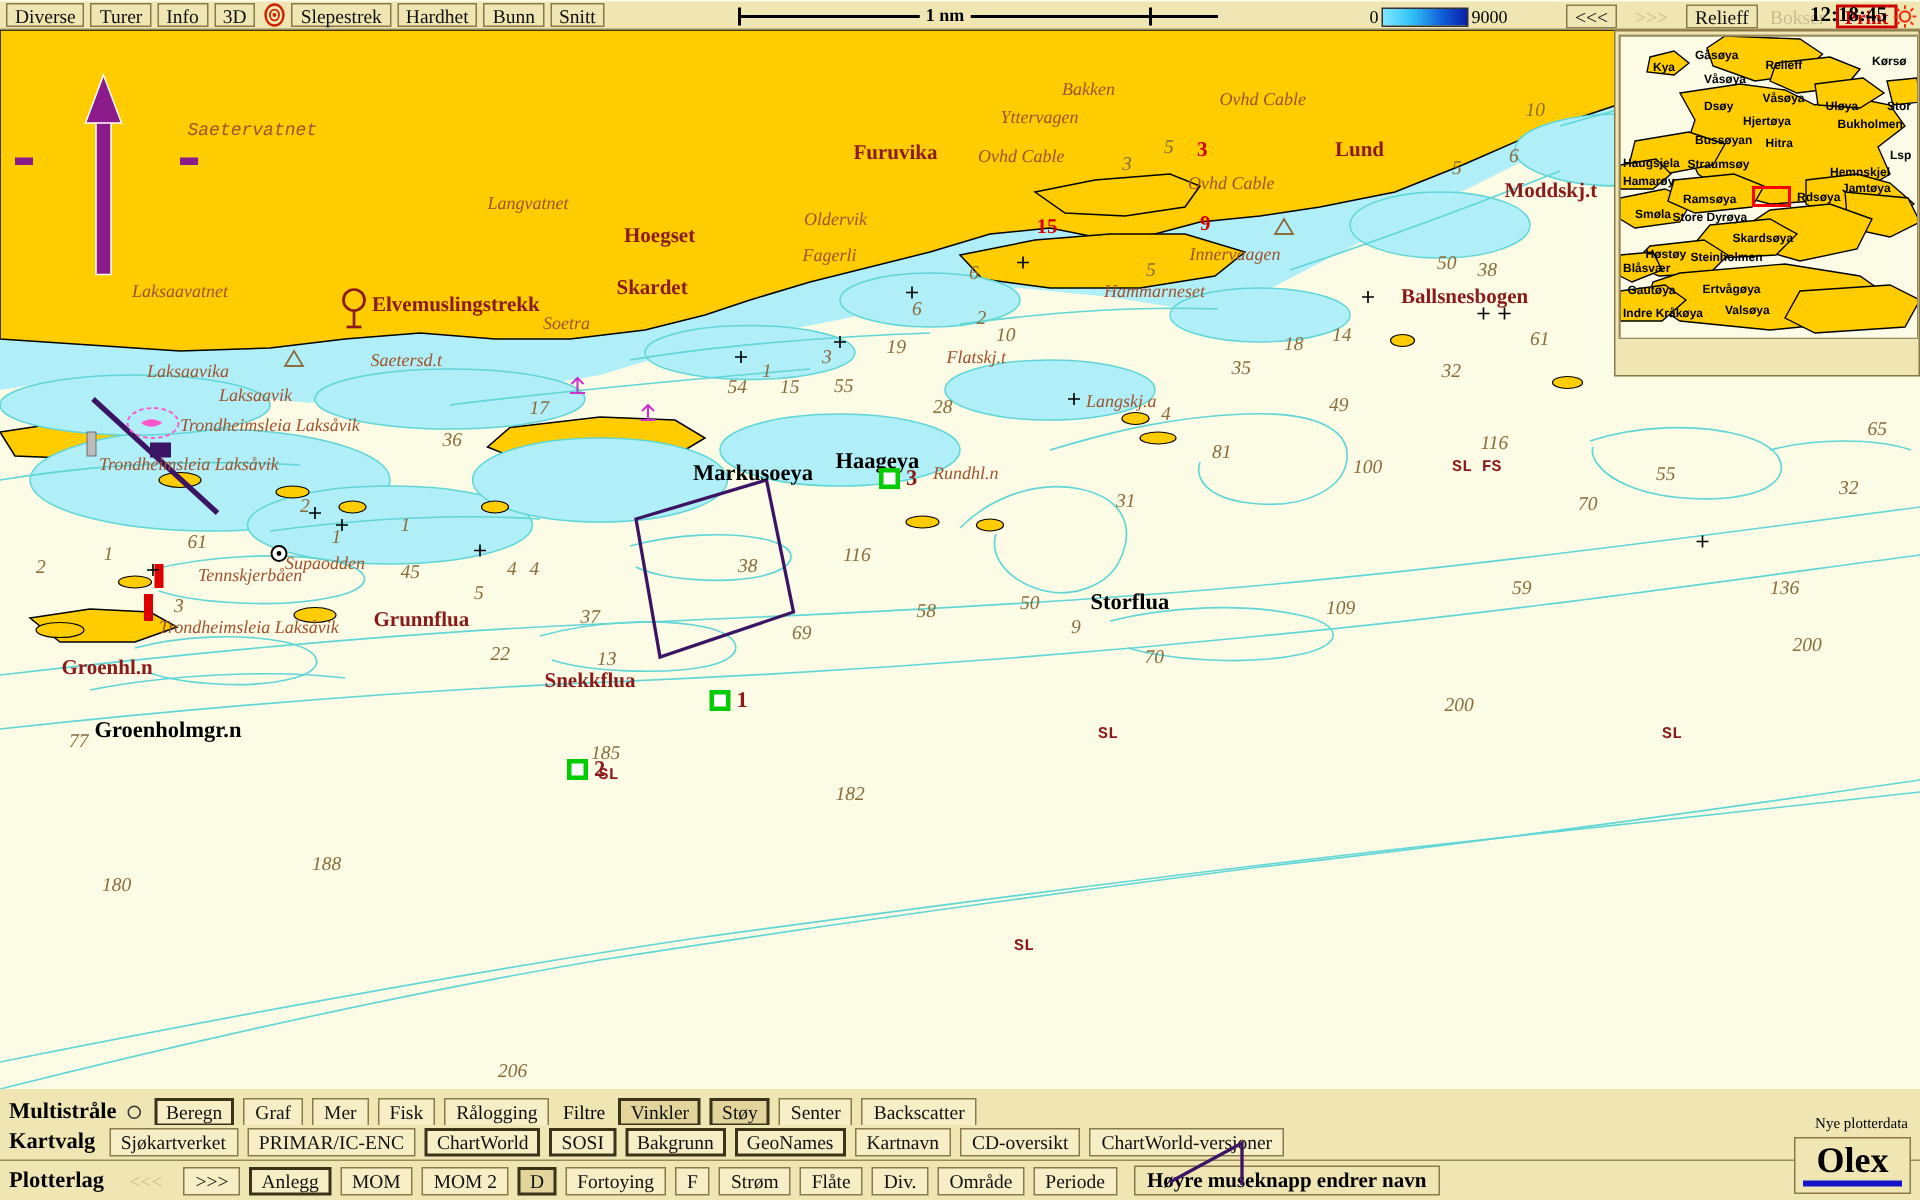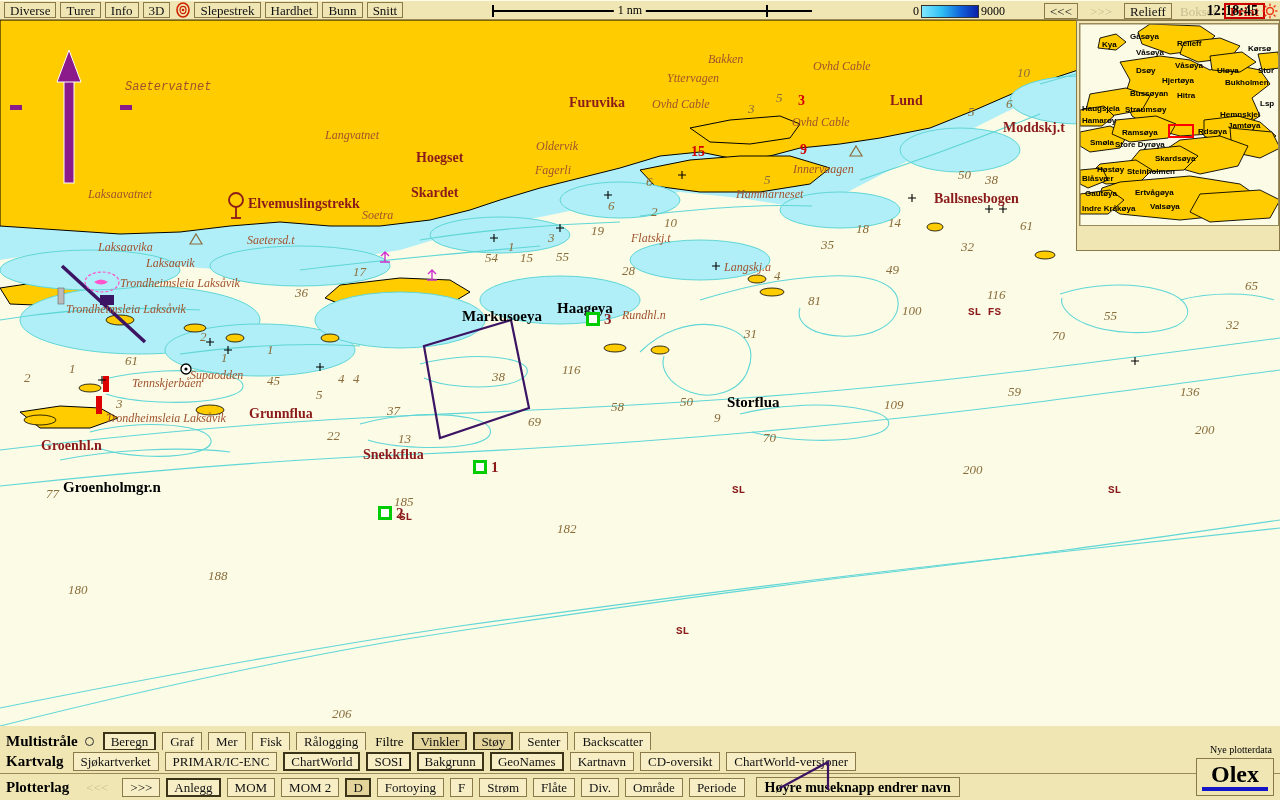--- a/index.html
+++ b/index.html
@@ -66,21 +66,21 @@
 
   
   #scalebar-wrap {
     position: absolute;
     left: 492px; top: 2px;
     width: 320px; height: 16px;
     display: flex; align-items: center;
   }
   #scalebar-line {
     position: relative;
-    width: 276px; height: 14px;
+    width: 276px; height: 14px; font-weight: bold;
   }
   #scalebar-line .rule {
     position: absolute; left: 0; top: 6px;
     width: 320px; height: 2px; background: #000;
   }
   #scalebar-line .tick-l { position:absolute; left:0; top:1px; width:2px; height:12px; background:#000; }
   #scalebar-line .tick-r { position:absolute; right:0; top:1px; width:2px; height:12px; background:#000; }
   #scalebar-label {
     position: absolute; left: 50%; top: -1px;
     transform: translateX(-50%);
@@ -615,21 +615,21 @@
           <path d="M0,170 L30,166 L44,176 L28,190 L0,190 Z"></path>
           <path d="M120,170 L180,166 L200,176 L190,194 L130,198 L110,188 Z"></path>
         </g>
         <rect x="0" y="0" width="200" height="203" fill="none" stroke="#9a8a5a" stroke-width="1"></rect>
       </svg>
       <div id="inset-viewbox" style="left:88px; top:100px; width:26px; height:14px;"></div>
       <div id="inset-labels">
           <div class="ilbl" style="left: 22px; top: 16px;">Kya</div>
           <div class="ilbl" style="left: 50px; top: 8px;">Gåsøya</div>
           <div class="ilbl" style="left: 97px; top: 15px;">Relieff</div>
-          <div class="ilbl" style="left: 168px; top: 20px;">Kørsø</div>
+          <div class="ilbl" style="left: 168px; top: 12px;">Kørsø</div>
           <div class="ilbl" style="left: 56px; top: 24px;">Våsøya</div>
           <div class="ilbl" style="left: 95px; top: 37px;">Våsøya</div>
           <div class="ilbl" style="left: 56px; top: 42px;">Dsøy</div>
           <div class="ilbl" style="left: 137px; top: 42px;">Uløya</div>
           <div class="ilbl" style="left: 178px; top: 42px;">Stor</div>
           <div class="ilbl" style="left: 82px; top: 52px;">Hjertøya</div>
           <div class="ilbl" style="left: 145px; top: 54px;">Bukholmen</div>
           <div class="ilbl" style="left: 50px; top: 65px;">Bussøyan</div>
           <div class="ilbl" style="left: 97px; top: 67px;">Hitra</div>
           <div class="ilbl" style="left: 2px; top: 80px;">Haugsjelа</div>

